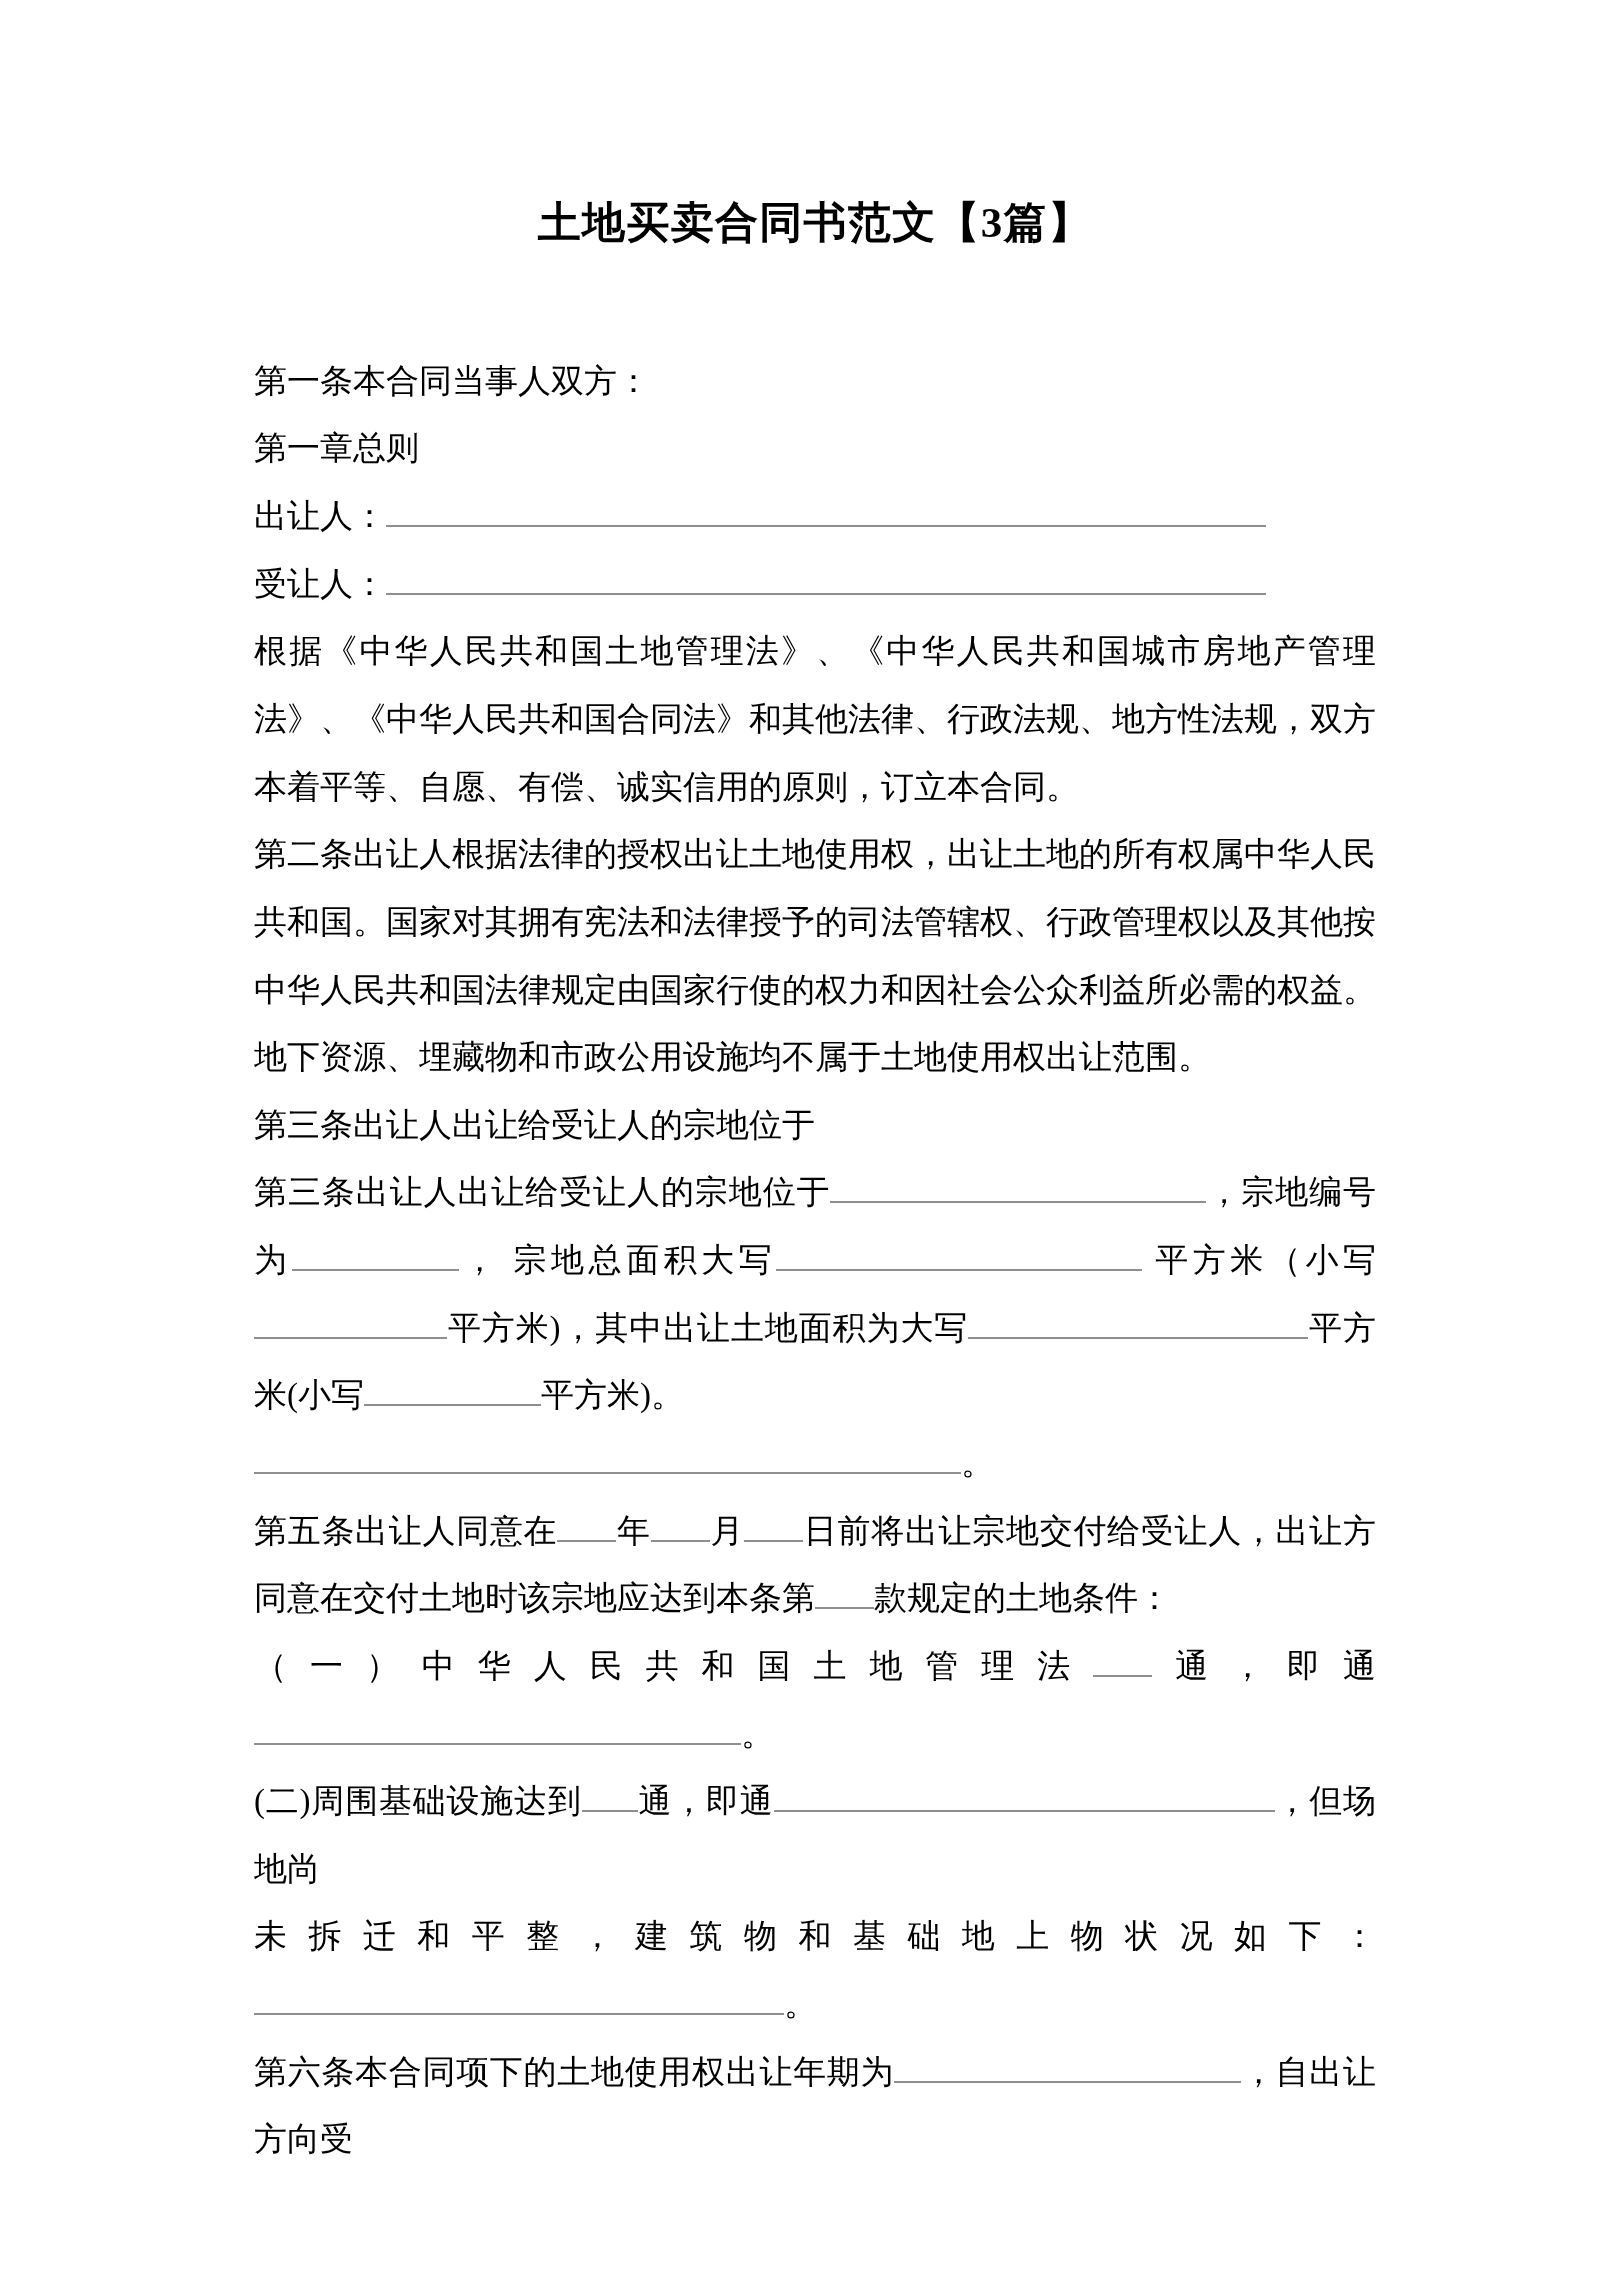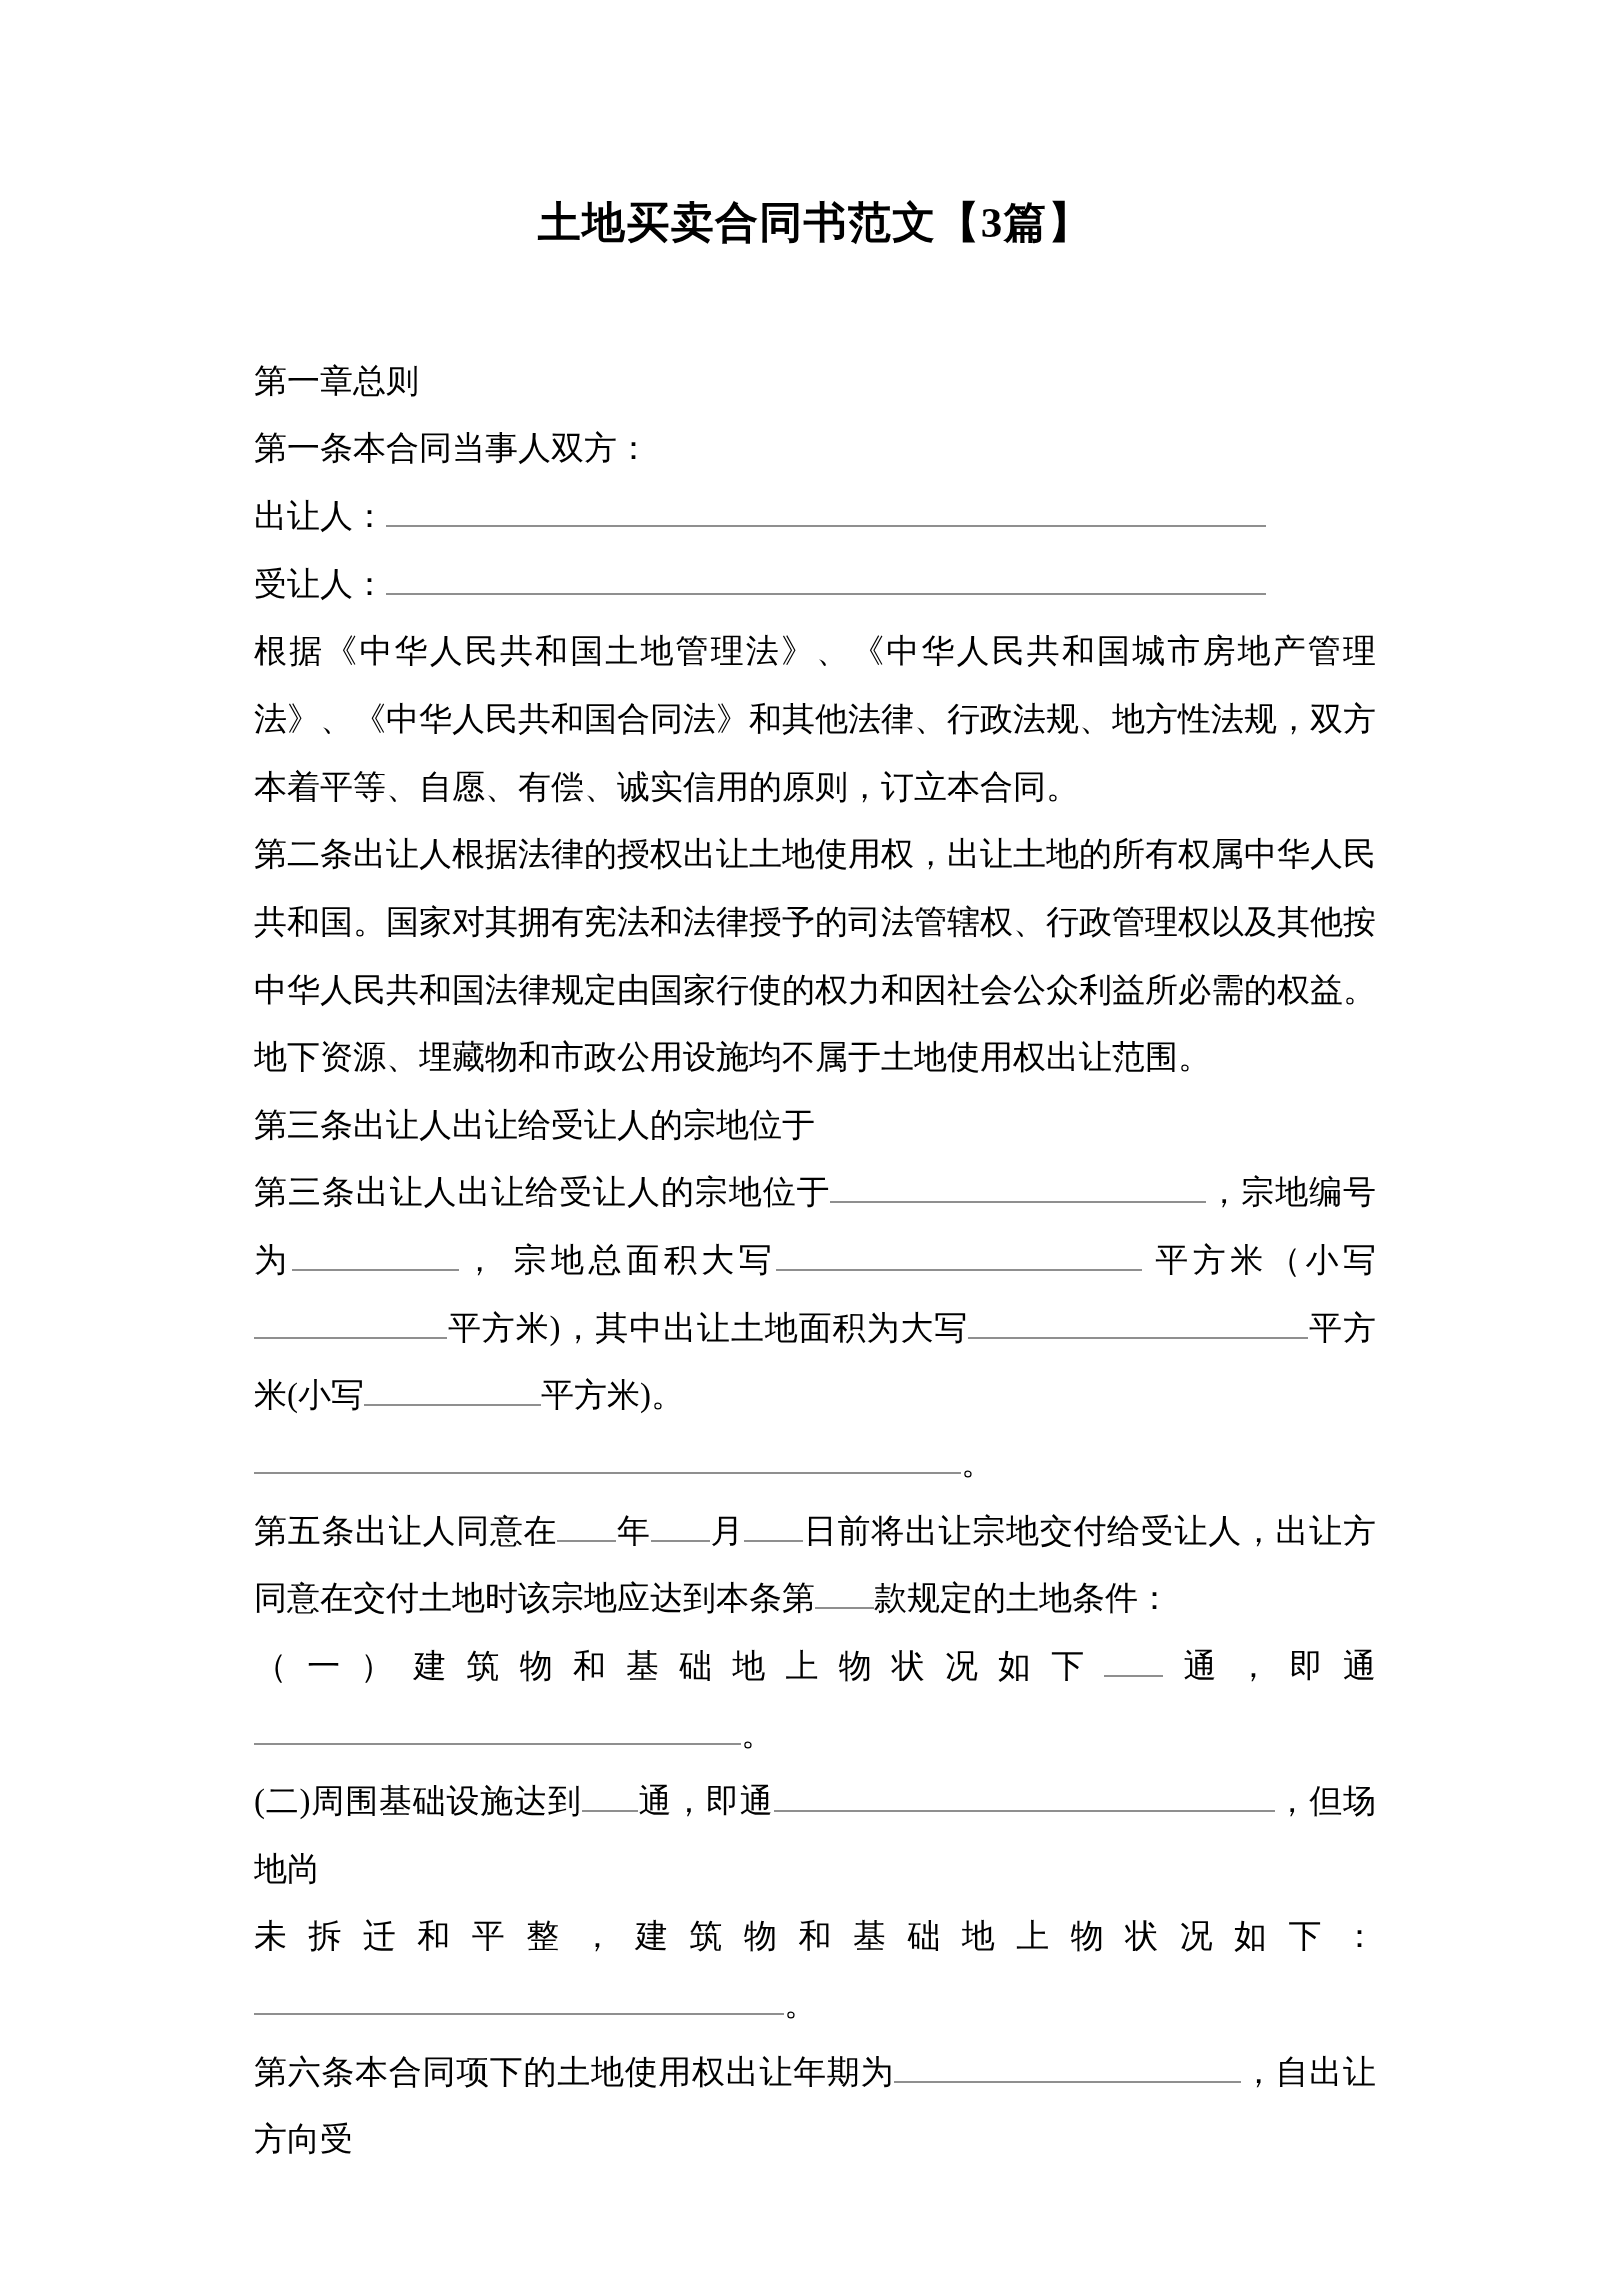--- a/index.html
+++ b/index.html
@@ -42,31 +42,31 @@
     vertical-align: baseline;
   }
   .text-seg { }
 </style>
 </head>
 <body>
 
 <div class="page">
   <h1 class="doc-title">土地买卖合同书范文【3篇】</h1>
   <div>
+      <p class="para"><span class="text-seg">第一条本合同当事人双方：</span></p>
       <p class="para"><span class="text-seg">第一章总则</span></p>
-      <p class="para"><span class="text-seg">第一条本合同当事人双方：</span></p>
       <p class="para"><span class="text-seg">出让人：</span><span class="blank" style="width: 880px;"></span></p>
       <p class="para"><span class="text-seg">受让人：</span><span class="blank" style="width: 880px;"></span></p>
       <p class="para"><span class="text-seg">根据《中华人民共和国土地管理法》、《中华人民共和国城市房地产管理法》、《中华人民共和国合同法》和其他法律、行政法规、地方性法规，双方本着平等、自愿、有偿、诚实信用的原则，订立本合同。</span></p>
       <p class="para"><span class="text-seg">第二条出让人根据法律的授权出让土地使用权，出让土地的所有权属中华人民共和国。国家对其拥有宪法和法律授予的司法管辖权、行政管理权以及其他按中华人民共和国法律规定由国家行使的权力和因社会公众利益所必需的权益。地下资源、埋藏物和市政公用设施均不属于土地使用权出让范围。</span></p>
       <p class="para"><span class="text-seg">第三条出让人出让给受让人的宗地位于</span></p>
       <p class="para"><span class="text-seg">第三条出让人出让给受让人的宗地位于</span><span class="blank" style="width: 376px;"></span><span class="text-seg">，宗地编号为</span><span class="blank" style="width: 167px;"></span><span class="text-seg">， 宗地总面积大写</span><span class="blank" style="width: 366px;"></span><span class="text-seg"> 平方米（小写</span><span class="blank" style="width: 193px;"></span><span class="text-seg">平方米)，其中出让土地面积为大写</span><span class="blank" style="width: 340px;"></span><span class="text-seg">平方米(小写</span><span class="blank" style="width: 177px;"></span><span class="text-seg">平方米)。</span></p>
       <p class="para"><span class="blank" style="width: 707px;"></span><span class="text-seg">。</span></p>
       <p class="para"><span class="text-seg">第五条出让人同意在</span><span class="blank" style="width: 59px;"></span><span class="text-seg">年</span><span class="blank" style="width: 59px;"></span><span class="text-seg">月</span><span class="blank" style="width: 59px;"></span><span class="text-seg">日前将出让宗地交付给受让人，出让方同意在交付土地时该宗地应达到本条第</span><span class="blank" style="width: 59px;"></span><span class="text-seg">款规定的土地条件：</span></p>
-      <p class="para spread"><span class="text-seg">（一）建筑物和基础地上物状况如下</span><span class="blank" style="width: 59px;"></span><span class="text-seg">通，即通</span></p>
+      <p class="para spread"><span class="text-seg">（一）中华人民共和国土地管理法</span><span class="blank" style="width: 59px;"></span><span class="text-seg">通，即通</span></p>
       <p class="para"><span class="blank" style="width: 487px;"></span><span class="text-seg">。</span></p>
       <p class="para"><span class="text-seg">(二)周围基础设施达到</span><span class="blank" style="width: 56px;"></span><span class="text-seg">通，即通</span><span class="blank" style="width: 501px;"></span><span class="text-seg">，但场地尚</span></p>
       <p class="para spread"><span class="text-seg">未拆迁和平整，建筑物和基础地上物状况如下：</span></p>
       <p class="para"><span class="blank" style="width: 530px;"></span><span class="text-seg">。</span></p>
       <p class="para"><span class="text-seg">第六条本合同项下的土地使用权出让年期为</span><span class="blank" style="width: 347px;"></span><span class="text-seg">，自出让方向受</span></p>
     </div>
 </div>
 
 
 </body></html>

